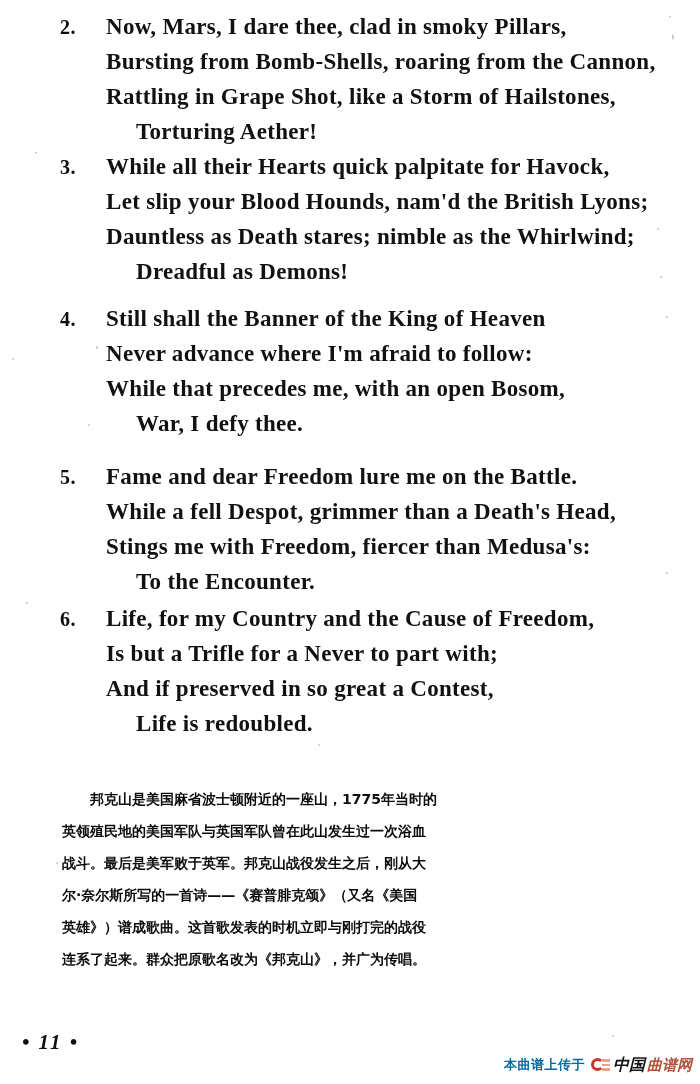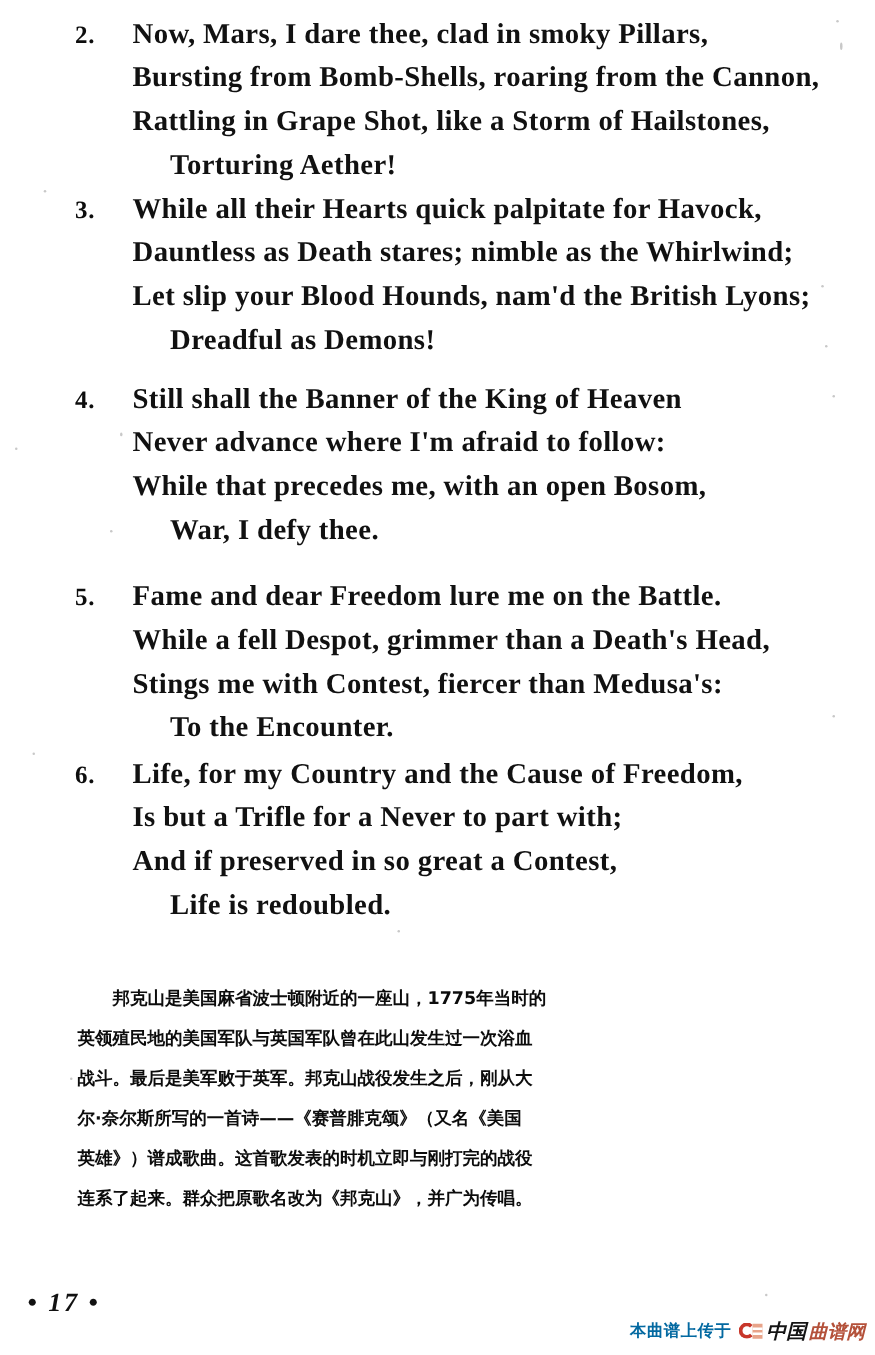--- a/index.html
+++ b/index.html
@@ -192,25 +192,25 @@
         <span class="line-text indent">Torturing Aether!</span>
       </div>
     </div>
     <div class="stanza" style="position: absolute; left: 0px; top: 154px; width: 700px;">
       <div class="stanza-row">
         <span class="stanza-num">3.</span>
         <span class="line-text">While all their Hearts quick palpitate for Havock,</span>
       </div>
       <div class="stanza-row">
         <span class="stanza-num blank">3.</span>
+        <span class="line-text">Let slip your Blood Hounds, nam'd the British Lyons;</span>
+      </div>
+      <div class="stanza-row">
+        <span class="stanza-num blank">3.</span>
         <span class="line-text">Dauntless as Death stares; nimble as the Whirlwind;</span>
-      </div>
-      <div class="stanza-row">
-        <span class="stanza-num blank">3.</span>
-        <span class="line-text">Let slip your Blood Hounds, nam'd the British Lyons;</span>
       </div>
       <div class="stanza-row">
         <span class="stanza-num blank">3.</span>
         <span class="line-text indent">Dreadful as Demons!</span>
       </div>
     </div>
     <div class="stanza" style="position: absolute; left: 0px; top: 306px; width: 700px;">
       <div class="stanza-row">
         <span class="stanza-num">4.</span>
         <span class="line-text">Still shall the Banner of the King of Heaven</span>
@@ -232,21 +232,21 @@
       <div class="stanza-row">
         <span class="stanza-num">5.</span>
         <span class="line-text">Fame and dear Freedom lure me on the Battle.</span>
       </div>
       <div class="stanza-row">
         <span class="stanza-num blank">5.</span>
         <span class="line-text">While a fell Despot, grimmer than a Death's Head,</span>
       </div>
       <div class="stanza-row">
         <span class="stanza-num blank">5.</span>
-        <span class="line-text">Stings me with Contest, fiercer than Medusa's:</span>
+        <span class="line-text">Stings me with Freedom, fiercer than Medusa's:</span>
       </div>
       <div class="stanza-row">
         <span class="stanza-num blank">5.</span>
         <span class="line-text indent">To the Encounter.</span>
       </div>
     </div>
     <div class="stanza" style="position: absolute; left: 0px; top: 606px; width: 700px;">
       <div class="stanza-row">
         <span class="stanza-num">6.</span>
         <span class="line-text">Life, for my Country and the Cause of Freedom,</span>
@@ -268,21 +268,21 @@
 
 <div id="note">
     <div class="cn-line">　　邦克山是美国麻省波士顿附近的一座山，1775年当时的</div>
     <div class="cn-line">英领殖民地的美国军队与英国军队曾在此山发生过一次浴血</div>
     <div class="cn-line">战斗。最后是美军败于英军。邦克山战役发生之后，刚从大</div>
     <div class="cn-line">尔·奈尔斯所写的一首诗——《赛普腓克颂》（又名《美国</div>
     <div class="cn-line">英雄》）谱成歌曲。这首歌发表的时机立即与刚打完的战役</div>
     <div class="cn-line">连系了起来。群众把原歌名改为《邦克山》，并广为传唱。</div>
   </div>
 
-<div id="page-number">• 17 •</div>
+<div id="page-number">• 11 •</div>
 
 <div id="watermark">
   <span class="wm-text">本曲谱上传于</span>
   <span class="wm-logo">
     <span class="wm-logo-mark">
       <span class="c-ring"></span>
       <span class="bars"></span>
     </span>
     <span class="wm-cn-dark">中国</span>
     <span class="wm-cn-red">曲谱网</span>

